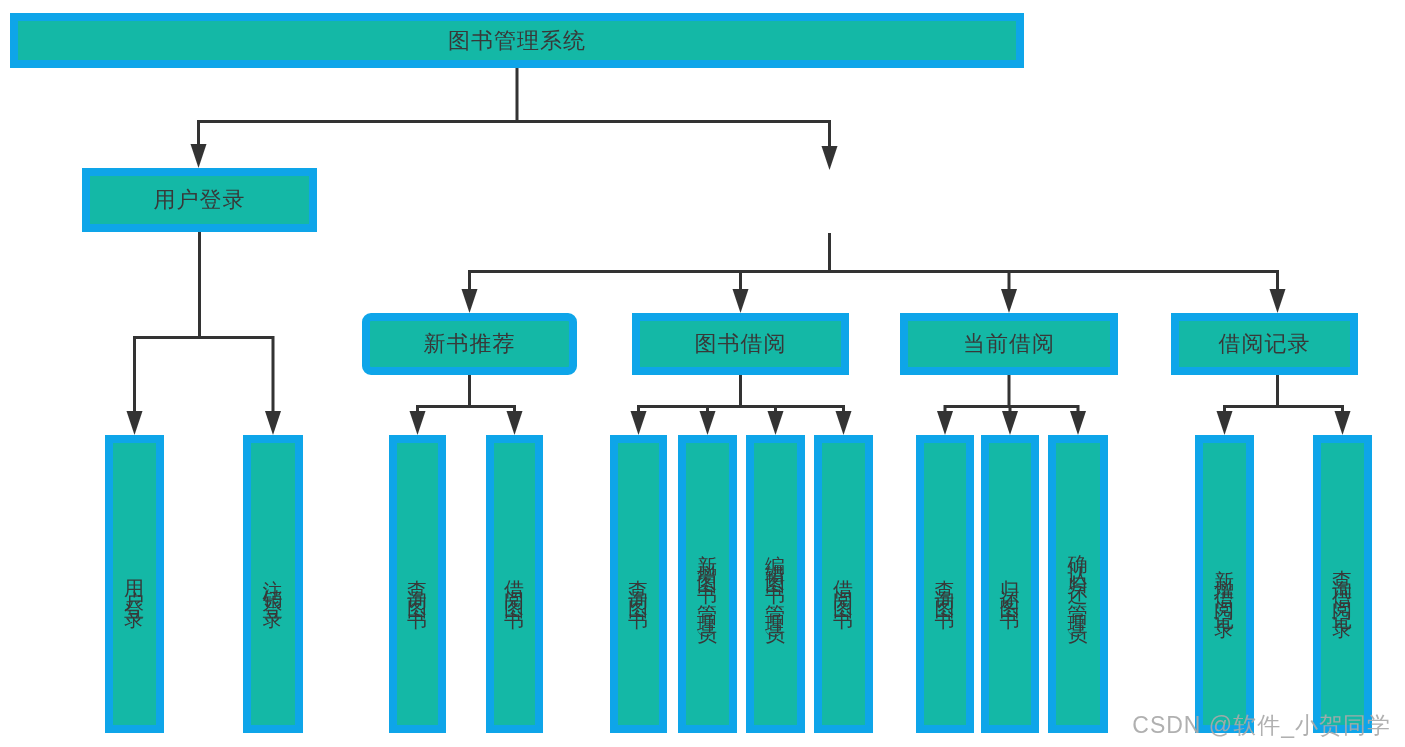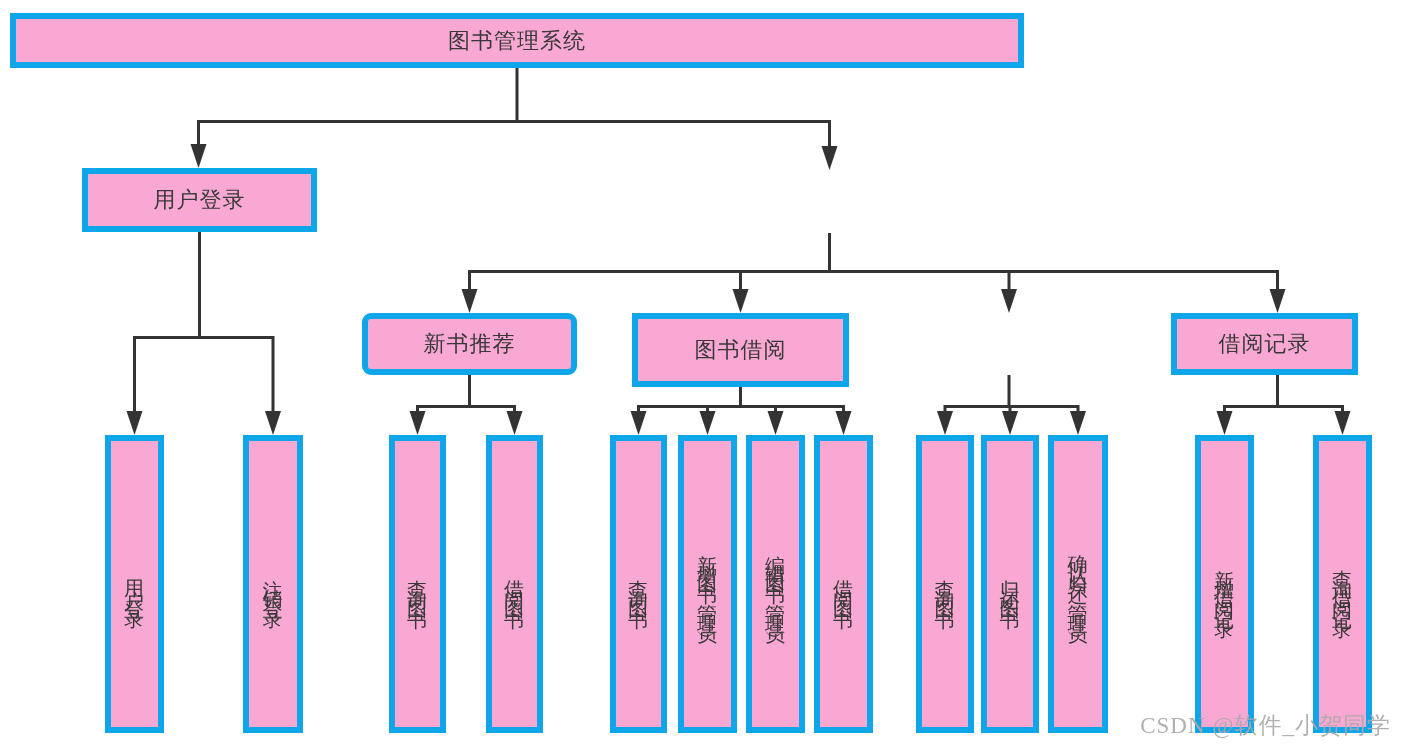--- a/index.html
+++ b/index.html
@@ -16,22 +16,22 @@
     overflow: hidden;
   }
   .connectors {
     position: absolute;
     left: 0; top: 0;
     width: 1405px;
     height: 747px;
   }
   .box {
     position: absolute;
-    background: #f9a8d4;
-    border: 6px solid #0ea5e9;
+    background: #14b8a6;
+    border: 8px solid #0ea5e9;
     display: flex;
     align-items: center;
     justify-content: center;
     color: #383838;
   }
   .hbox {
     font-size: 22px;
     letter-spacing: 1px;
     white-space: nowrap;
   }
@@ -44,21 +44,20 @@
   }
   .watermark {
     position: absolute;
     right: 14px;
     bottom: 6px;
     font-size: 23px;
     letter-spacing: 1px;
     color: rgba(169, 169, 169, 0.92);
     z-index: 5;
     white-space: nowrap;
-    font-family: Liberation Serif, serif;
   }
 </style>
 </head>
 <body>
 
 <div class="canvas">
 
   <svg class="connectors" viewBox="0 0 1405 747" xmlns="http://www.w3.org/2000/svg">
     <g stroke="#333333" stroke-width="3" fill="none">
       <path d="M517 68 V121.5 M198.5 150 V121.5 H829.5 V152"></path>
@@ -90,21 +89,22 @@
       <path d="M1216.5 411 L1232.5 411 L1224.5 435 Z"></path>
       <path d="M1334.5 411 L1350.5 411 L1342.5 435 Z"></path>
     </g>
   </svg>
 
   <div class="box hbox" style="left:10px; top:13px; width:1014px; height:55px;">图书管理系统</div>
 
   <div class="box hbox" style="left:82px; top:168px; width:235px; height:64px;">用户登录</div>
 
   <div class="box hbox" style="left:362px; top:313px; width:215px; height:62px;border-radius:9px;">新书推荐</div>
-  <div class="box hbox" style="left:632px; top:313px; width:217px; height:74px;">图书借阅</div>
+  <div class="box hbox" style="left:632px; top:313px; width:217px; height:62px;">图书借阅</div>
+  <div class="box hbox" style="left:900px; top:313px; width:218px; height:62px;">当前借阅</div>
   <div class="box hbox" style="left:1171px; top:313px; width:187px; height:62px;">借阅记录</div>
 
   <div class="box vbox" style="left:105px; top:435px; width:59px; height:298px;">用户登录</div>
   <div class="box vbox" style="left:243px; top:435px; width:60px; height:298px;">注销登录</div>
 
   <div class="box vbox" style="left:389px; top:435px; width:57px; height:298px;">查询图书</div>
   <div class="box vbox" style="left:486px; top:435px; width:57px; height:298px;">借阅图书</div>
 
   <div class="box vbox" style="left:610px; top:435px; width:57px; height:298px;">查询图书</div>
   <div class="box vbox" style="left:678px; top:435px; width:59px; height:298px;">新增图书（管理员）</div>

